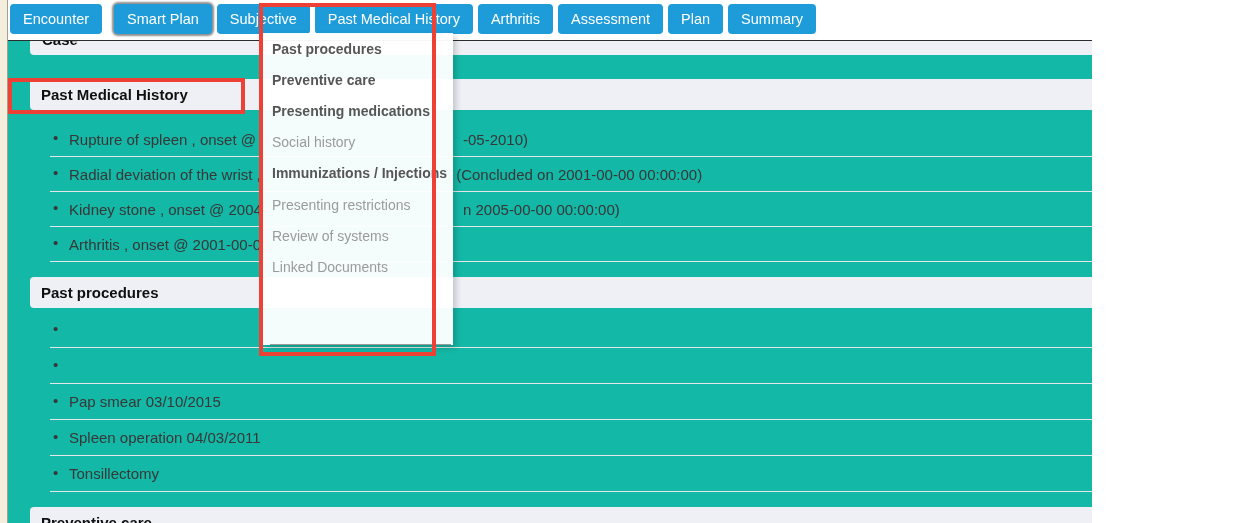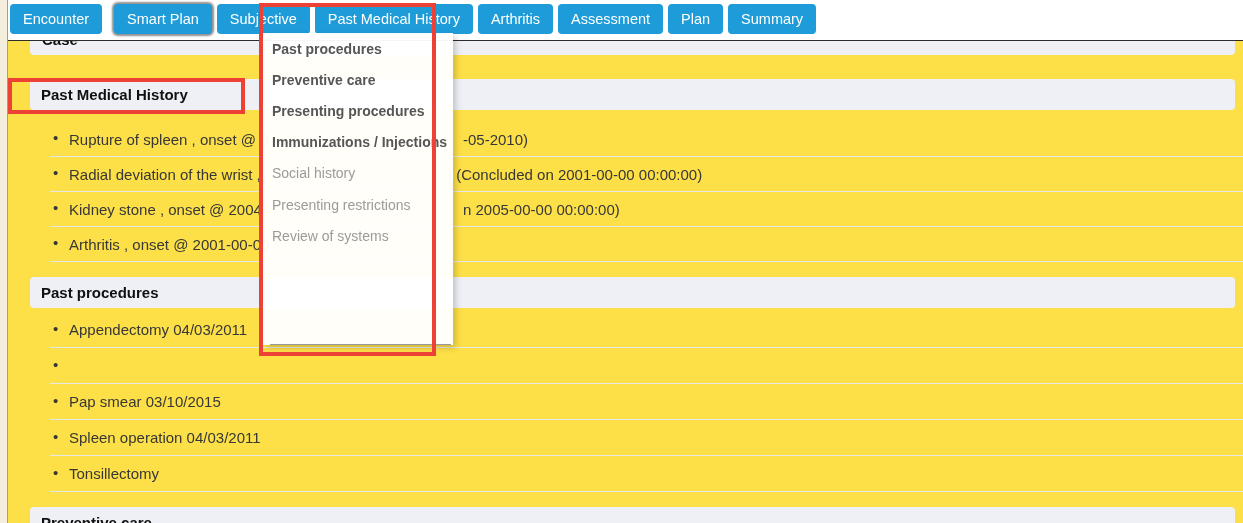--- a/index.html
+++ b/index.html
@@ -1,18 +1,18 @@
 <!DOCTYPE html>
 <html><head>
 <meta charset="utf-8">
 <style>
   * { margin:0; padding:0; box-sizing:border-box; }
   html,body { width:1243px; height:523px; overflow:hidden; background:#fff;
               font-family:"Liberation Sans", sans-serif; }
-  #page { position:relative; width:1243px; height:523px; background:#fde047; overflow:hidden; }
+  #page { position:relative; width:1092px; height:523px; background:#14b8a6; overflow:hidden; }
 
   
   .left-gutter { position:absolute; left:0; top:0; width:7px; height:523px; background:#f4eedd; }
   .left-gutter-line { position:absolute; left:7px; top:0; width:1px; height:523px; background:#a69e8f; }
 
   
   .nav { position:absolute; left:8px; top:0; right:0; height:40px; background:#fff; z-index:4; }
   .nav-row { display:flex; gap:5px; padding-top:4px; padding-left:2px; }
   .nav-btn { height:30px; background:#1e9cd9; color:#fff; border:none; border-radius:4px;
              padding:0 13px; font-size:14.5px; font-family:"Liberation Sans",sans-serif;
@@ -121,21 +121,20 @@
       <span>Arthritis , onset @ 2001-00-00</span>
     </li>
   </ul>
 
   <div class="section-bar" id="bar-procedures">
     <span>Past procedures</span>
   </div>
   <ul class="blist" id="list-procedures">
     <li>
       <span class="dot">•</span>
-      <span>Appendectomy 04/03/2011</span>
     </li>
     <li>
       <span class="dot">•</span>
     </li>
     <li>
       <span class="dot">•</span>
       <span>Pap smear 03/10/2015</span>
     </li>
     <li>
       <span class="dot">•</span>
@@ -147,24 +146,25 @@
     </li>
   </ul>
 
   <div class="section-bar" id="bar-preventive">
     <span>Preventive care</span>
   </div>
 
   <div class="dropdown">
     <div class="dropdown-item emph">Past procedures</div>
     <div class="dropdown-item emph">Preventive care</div>
-    <div class="dropdown-item emph">Presenting procedures</div>
+    <div class="dropdown-item emph">Presenting medications</div>
+    <div class="dropdown-item">Social history</div>
     <div class="dropdown-item emph">Immunizations / Injections</div>
-    <div class="dropdown-item">Social history</div>
     <div class="dropdown-item">Presenting restrictions</div>
     <div class="dropdown-item">Review of systems</div>
+    <div class="dropdown-item">Linked Documents</div>
     <div class="dropdown-bottom-line"></div>
   </div>
 
   <div class="red-box" id="red-box-menu"></div>
   <div class="red-box" id="red-box-title"></div>
 
 </div>
 
 </body></html>

